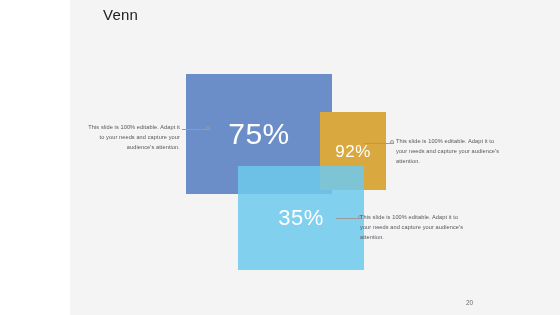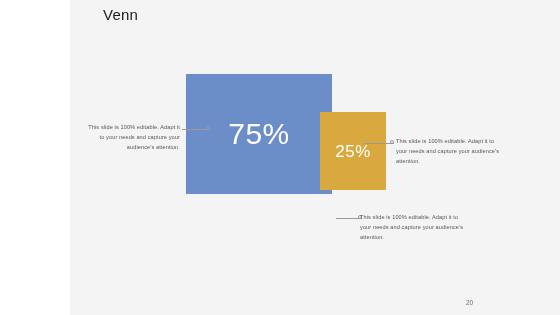--- a/index.html
+++ b/index.html
@@ -165,23 +165,26 @@
 
   <div class="title">Venn</div>
 
   <div class="venn-wrap">
 
     <div class="rect rect-blue">
       <span class="pct">75%</span>
     </div>
 
     <div class="rect rect-gold">
-      <span class="pct pct-sm">25%</span>
+      <span class="pct pct-sm">92%</span>
     </div>
 
+    <div class="rect rect-cyan">
+      <span class="pct pct-cyan">35%</span>
+    </div>
 
     <div class="leader leader-left"></div>
     <div class="leader-dot dot-left"></div>
 
     <div class="leader leader-right"></div>
     <div class="leader-dot dot-right"></div>
 
     <div class="leader leader-bottom"></div>
     <div class="leader-dot dot-bottom"></div>
 

